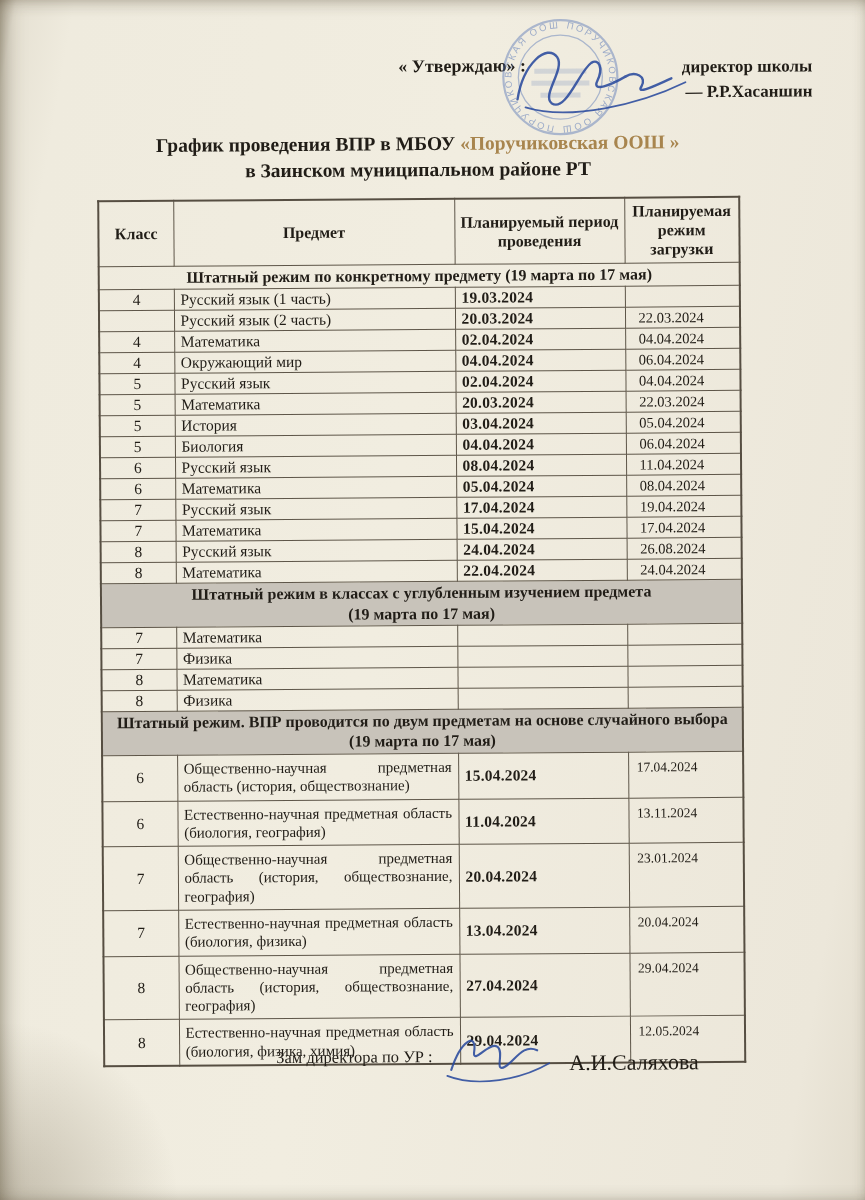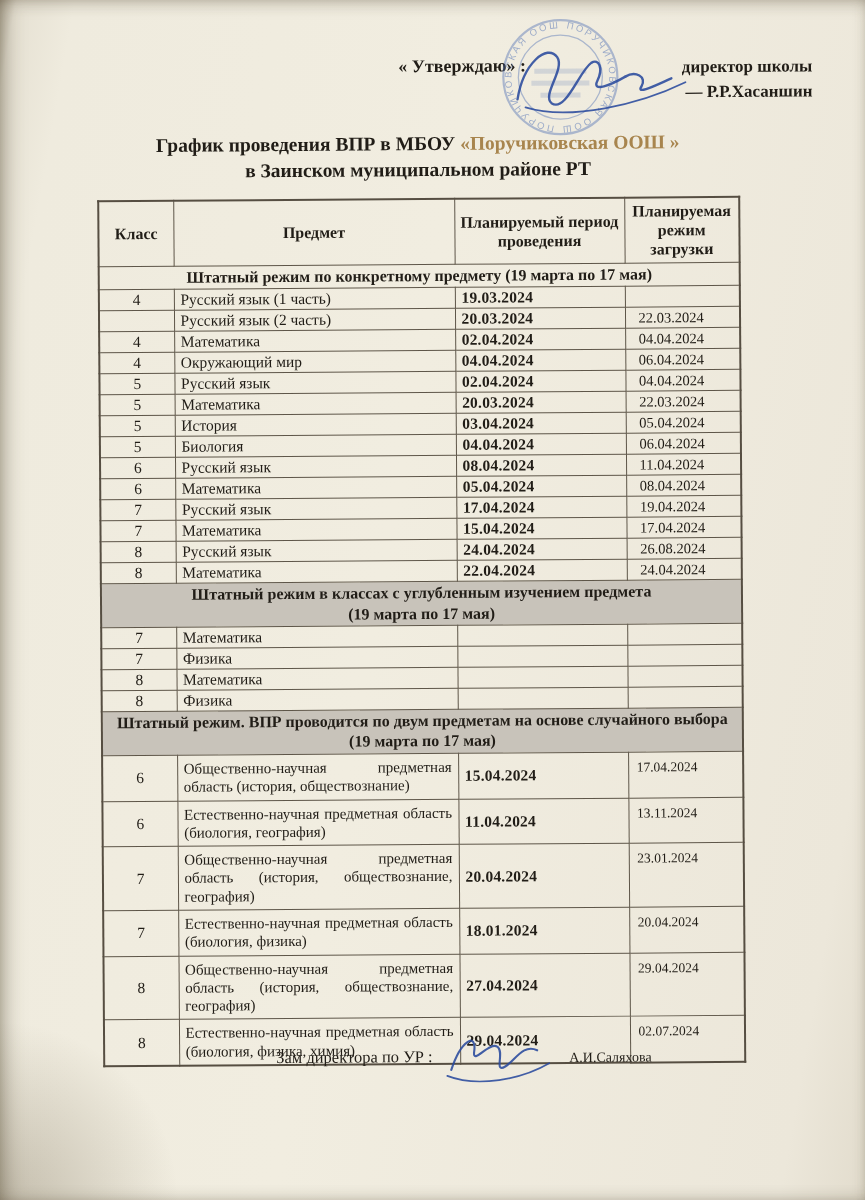--- a/index.html
+++ b/index.html
@@ -65,21 +65,21 @@
   td.col-grade { text-align: center; }
   td.col-period { font-weight: bold; letter-spacing: .2px; }
   td.col-upload { font-size: 14.5px; padding-left: 13px; }
   tr.data-row.tall td { height: auto; padding-top: 4px; padding-bottom: 4px; }
   tr.data-row.tall .col-subject { text-align: justify; font-size: 15px; line-height: 1.22; }
   tr.data-row.tall .col-period { font-size: 15.5px; }
   tr.data-row.tall .col-upload { vertical-align: top; padding-top: 6px; font-size: 13.5px; padding-left: 8px; }
 
   
   .footer-label { position: absolute; top: 1047px; left: 273px; font-size: 16.5px; }
-  .footer-name  { position: absolute; top: 1051px; left: 566px; font-size: 14px; }
+  .footer-name  { position: absolute; top: 1051px; left: 566px; font-size: 22px; }
 
   .ink-stroke { stroke: var(--signature-blue, #2a4a9e); fill: none; stroke-linecap: round; stroke-linejoin: round; }
   .stamp-ink { stroke: var(--stamp-blue, #4a6cb3); fill: none; }
   .stamp-txt { fill: var(--stamp-blue, #4a6cb3); }
 </style>
 </head>
 <body>
 
 <div class="page">
   <div class="content">
@@ -280,34 +280,34 @@
           </tr>
           <tr class="data-row tall">
             <td class="col-grade">7</td>
             <td class="col-subject">Общественно-научная предметная область (история, обществознание, география)</td>
             <td class="col-period">20.04.2024</td>
             <td class="col-upload">23.01.2024</td>
           </tr>
           <tr class="data-row tall">
             <td class="col-grade">7</td>
             <td class="col-subject">Естественно-научная предметная область (биология, физика)</td>
-            <td class="col-period">18.01.2024</td>
+            <td class="col-period">13.04.2024</td>
             <td class="col-upload">20.04.2024</td>
           </tr>
           <tr class="data-row tall">
             <td class="col-grade">8</td>
             <td class="col-subject">Общественно-научная предметная область (история, обществознание, география)</td>
             <td class="col-period">27.04.2024</td>
             <td class="col-upload">29.04.2024</td>
           </tr>
           <tr class="data-row tall">
             <td class="col-grade">8</td>
             <td class="col-subject">Естественно-научная предметная область (биология, физика, химия)</td>
             <td class="col-period">29.04.2024</td>
-            <td class="col-upload">02.07.2024</td>
+            <td class="col-upload">12.05.2024</td>
           </tr>
         </tbody>
     </table>
 
     <div class="footer-label">Зам директора по УР :</div>
     <svg class="sig-deputy" viewBox="0 0 118 62" aria-hidden="true">
       <g class="ink-stroke" stroke-width="2.1" opacity="0.88">
         <path d="M10,46 C20,16 36,8 33,28 C31,42 48,18 56,23 C64,28 52,50 64,43 C74,37 82,20 96,27"></path>
         <path d="M6,52 C36,64 80,56 108,40" stroke-width="1.7"></path>
       </g>

